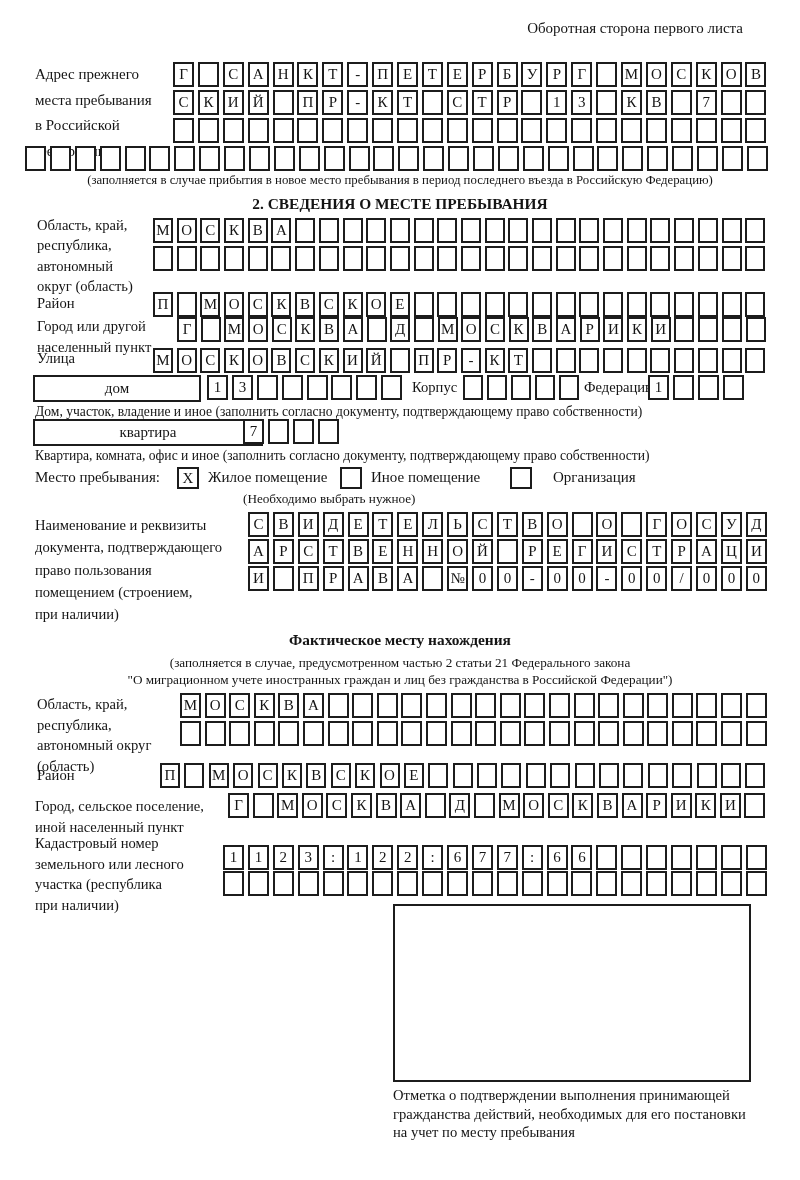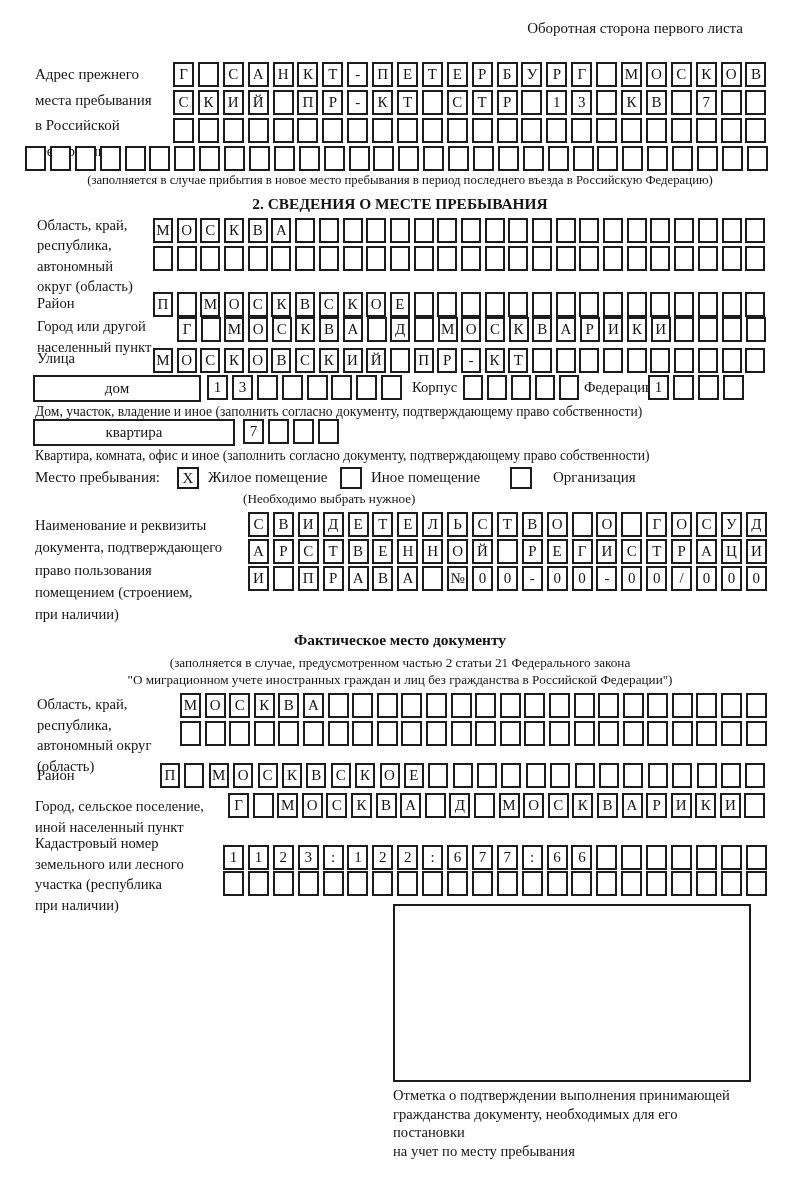--- a/index.html
+++ b/index.html
@@ -321,21 +321,21 @@
   </div>
 <div class="lbl" style="left:584px;top:379px">Федерацию</div>
 <div class="row" style="left:648px;top:375px">
     <span class="c">1</span>
     <span class="c"></span>
     <span class="c"></span>
     <span class="c"></span>
   </div>
 <div class="cap" style="left:35px;top:404px">Дом, участок, владение и иное (заполнить согласно документу, подтверждающему право собственности)</div>
 
-<div class="wordbox" style="left:33px;top:419px;width:202px">квартира</div>
+<div class="wordbox" style="left:33px;top:419px;width:230px">квартира</div>
 <div class="row" style="left:243px;top:419px">
     <span class="c">7</span>
     <span class="c"></span>
     <span class="c"></span>
     <span class="c"></span>
   </div>
 <div class="cap" style="left:35px;top:448px">Квартира, комната, офис и иное (заполнить согласно документу, подтверждающему право собственности)</div>
 
 <div class="t" style="left:35px;top:469px">Место пребывания:</div>
 <div class="cb" style="left:177px;top:467px">X</div>
@@ -416,21 +416,21 @@
     <span class="c">0</span>
     <span class="c">-</span>
     <span class="c">0</span>
     <span class="c">0</span>
     <span class="c">/</span>
     <span class="c">0</span>
     <span class="c">0</span>
     <span class="c">0</span>
   </div>
 
-<div class="center bold" style="top:631px;font-size:15.4px">Фактическое место документу</div>
+<div class="center bold" style="top:631px;font-size:15.4px">Фактическое месту нахождения</div>
 <div class="center" style="top:655px;font-size:13.2px">(заполняется в случае, предусмотренном частью 2 статьи 21 Федерального закона</div>
 <div class="center" style="top:672px;font-size:13.2px">"О миграционном учете иностранных граждан и лиц без гражданства в Российской Федерации")</div>
 
 <div class="lbl" style="left:37px;top:694px;line-height:20.5px">
   <div>Область, край,</div>
   <div>республика,</div>
   <div>автономный округ</div>
   <div>(область)</div>
 </div>
 <div class="row" style="left:180px;top:693px;--g:3.6px">
@@ -595,15 +595,15 @@
     <span class="c"></span>
     <span class="c"></span>
     <span class="c"></span>
     <span class="c"></span>
     <span class="c"></span>
   </div>
 
 <div class="bigbox" style="left:393px;top:904px;width:358px;height:178px"></div>
 <div style="position:absolute;left:393px;top:1086px;width:358px;text-align:left;font-size:14.6px;line-height:18.6px">
   <div>Отметка о подтверждении выполнения принимающей</div>
-  <div>гражданства документу, необходимых для его постановки</div>
+  <div>гражданства действий, необходимых для его постановки</div>
   <div>на учет по месту пребывания</div>
 </div>
 
 </body></html>

